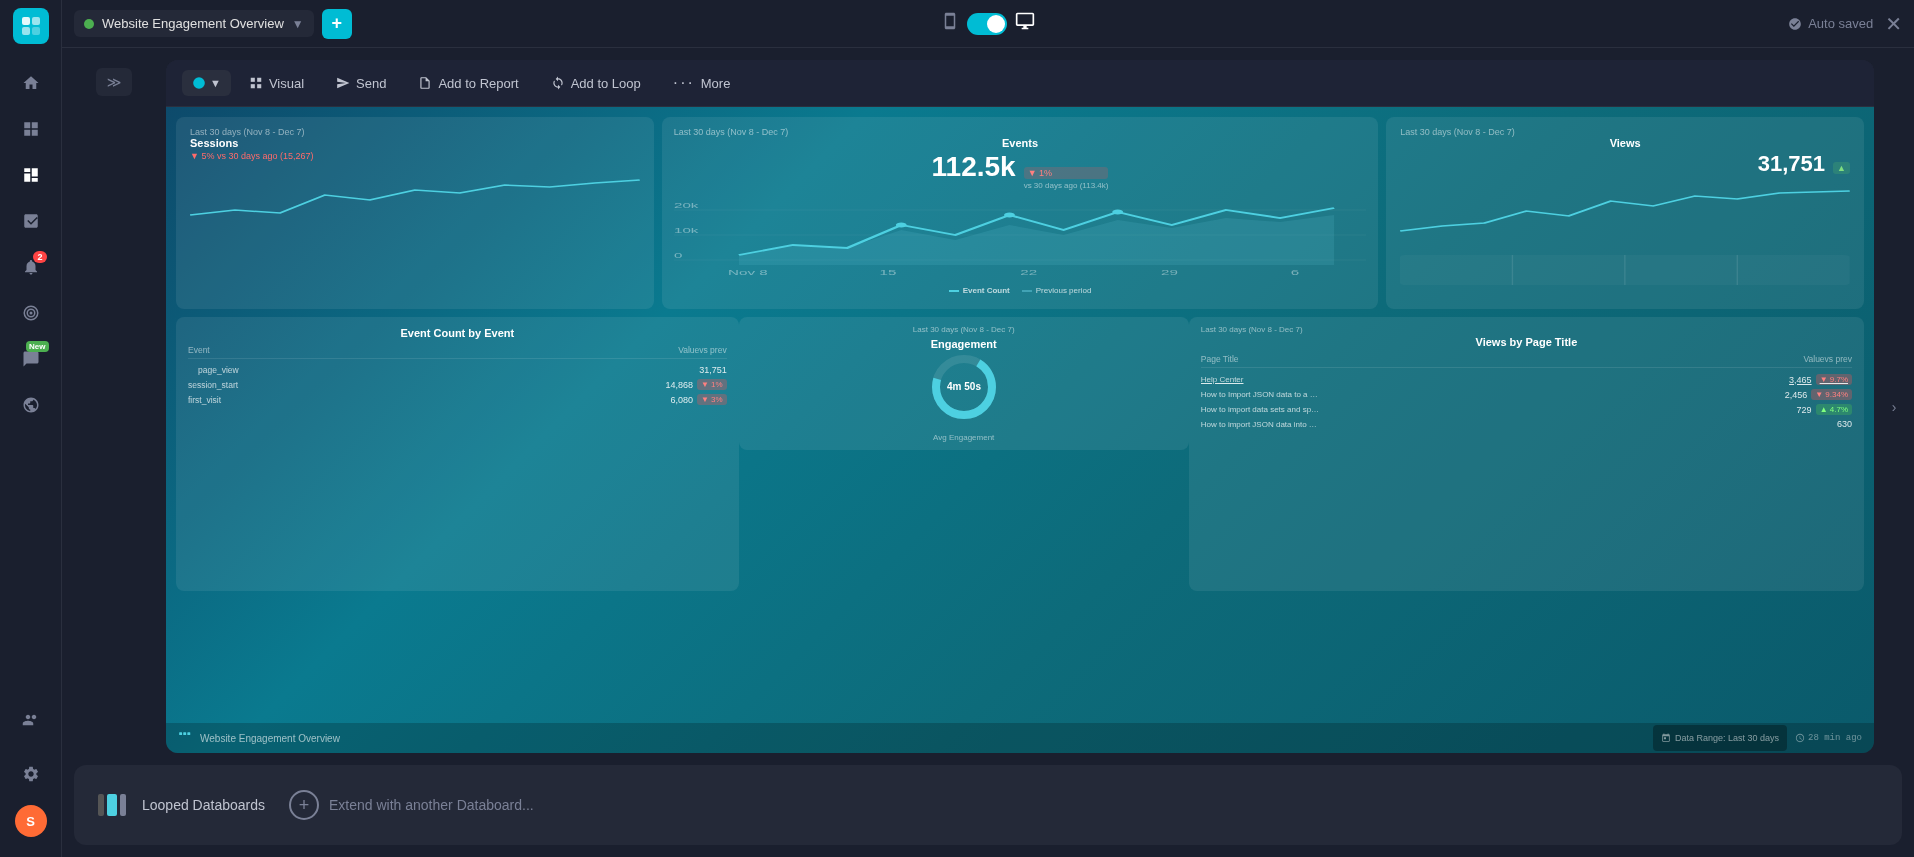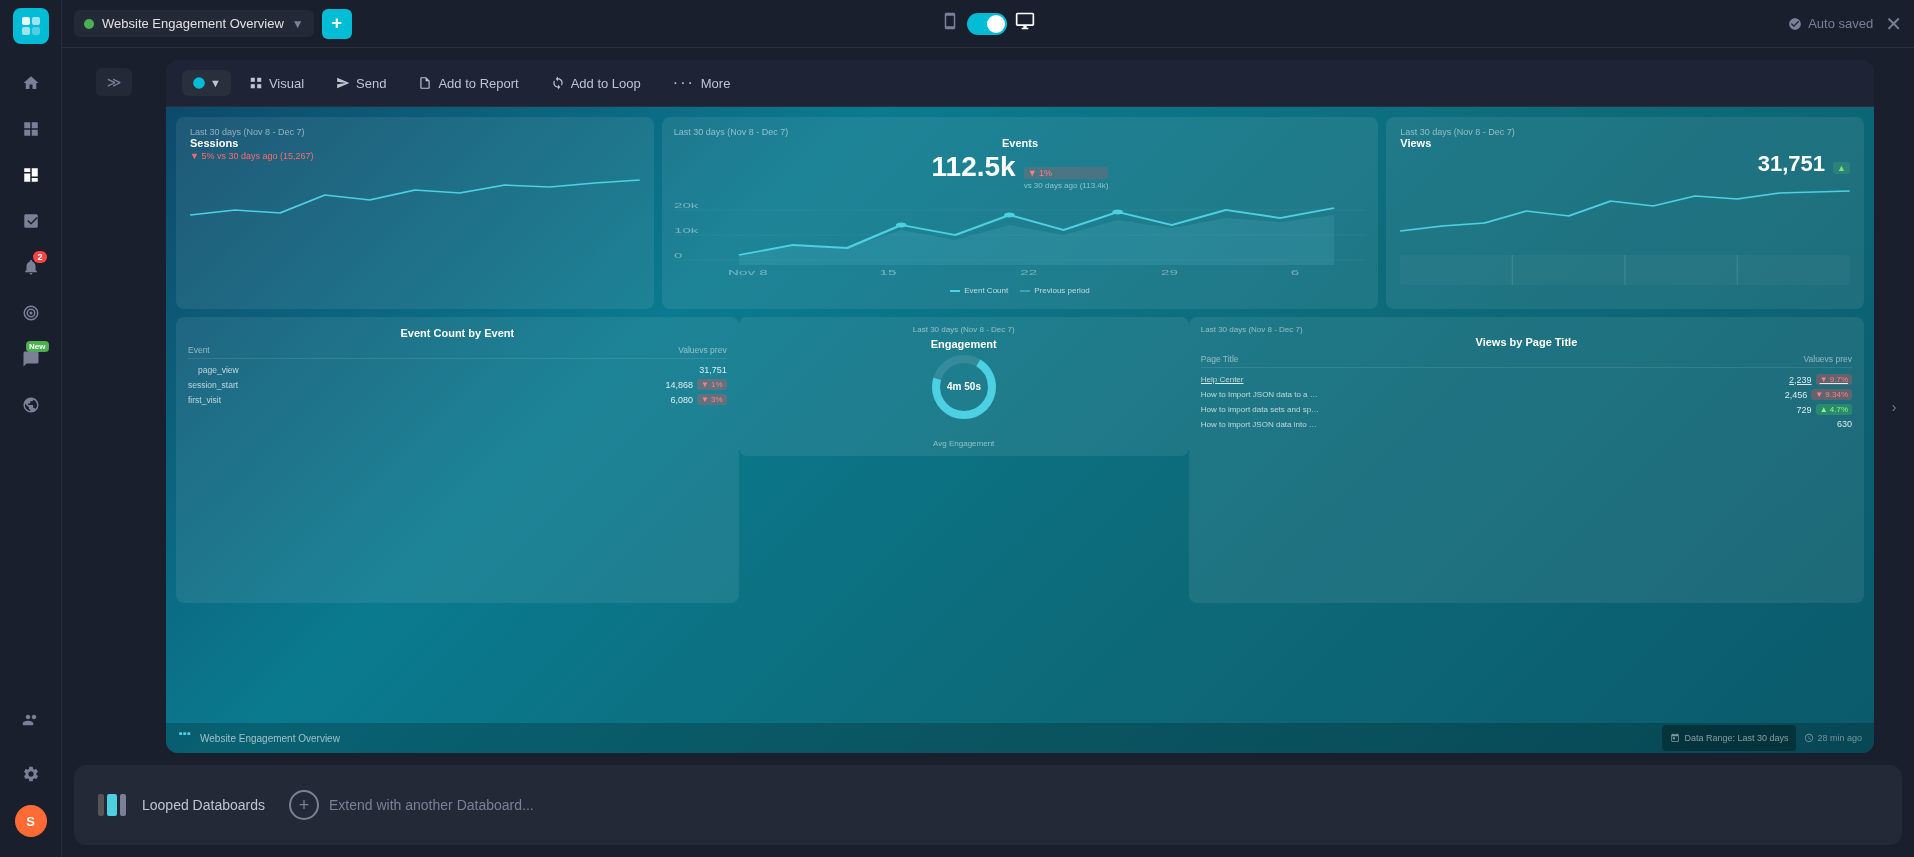--- a/index.html
+++ b/index.html
@@ -614,34 +614,34 @@
                   <circle cx="205" cy="22" r="2.5" fill="#4dd0e1"></circle>
 
                   <text x="25" y="85" font-size="7" fill="rgba(255,255,255,0.4)">Nov 8</text>
                   <text x="95" y="85" font-size="7" fill="rgba(255,255,255,0.4)">15</text>
                   <text x="160" y="85" font-size="7" fill="rgba(255,255,255,0.4)">22</text>
                   <text x="225" y="85" font-size="7" fill="rgba(255,255,255,0.4)">29</text>
                   <text x="285" y="85" font-size="7" fill="rgba(255,255,255,0.4)">6</text>
                 </svg>
                 
                 <div style="display:flex; gap:12px; justify-content:center; margin-top:2px;">
-                  <div style="display:flex; align-items:center; gap:4px; font-size:8px; color:rgba(255,255,255,0.7);">
+                  <div style="display:flex; align-items:center; gap:4px; font-size:8px; color:rgba(255,255,255,0.7);font-weight:bold;">
                     <div style="width:10px;height:2px; background:#4dd0e1;"></div>
                     <span>Event Count</span>
                   </div>
                   <div style="display:flex; align-items:center; gap:4px; font-size:8px; color:rgba(255,255,255,0.7);">
                     <div style="width:10px;height:2px; background:rgba(100,200,220,0.5);"></div>
                     <span>Previous period</span>
                   </div>
                 </div>
               </div>
 
               <div class="stat-card">
                 <div class="stat-period">Last 30 days (Nov 8 - Dec 7)</div>
-                <div class="stat-label" style="font-weight:600; color:white; font-size:11px; text-align:left;">Views</div>
+                <div class="stat-label" style="font-weight:600; color:white; font-size:11px; text-align:center;">Views</div>
                 <div style="display:flex; align-items:baseline; gap:8px; justify-content:flex-end;">
                   <div style="font-size:22px; font-weight:bold; color:#fff;">31,751</div>
                   <div style="font-size:9px; background: rgba(100,200,100,0.2); color:#80dd80; padding:1px 4px; border-radius:3px;">▲</div>
                 </div>
                 <svg class="mini-chart" viewBox="0 0 160 60" preserveAspectRatio="none">
                   <polyline points="0,50 15,45 30,42 45,30 60,35 75,20 90,25 105,15 120,18 135,12 160,10" fill="none" stroke="#4dd0e1" stroke-width="1.5"></polyline>
                 </svg>
                 
                 <svg width="100%" height="50" viewBox="0 0 160 50" preserveAspectRatio="none">
                   <rect x="0" y="10" width="160" height="30" fill="rgba(255,255,255,0.03)" rx="2"></rect>
@@ -681,35 +681,35 @@
               <div style="display:grid; grid-template-rows: 1fr 1fr; gap:8px;">
                 <div class="engagement-card">
                   <div class="stat-period" style="font-size:8px; margin-bottom:4px; text-align:center;">Last 30 days (Nov 8 - Dec 7)</div>
                   <div class="events-title">Engagement</div>
 
                   <svg width="70" height="70" viewBox="0 0 70 70">
                     <circle cx="35" cy="35" r="28" fill="none" stroke="rgba(255,255,255,0.1)" stroke-width="8"></circle>
                     <circle cx="35" cy="35" r="28" fill="none" stroke="#4dd0e1" stroke-width="8" stroke-dasharray="125 50" stroke-dashoffset="-15" transform="rotate(-90 35 35)"></circle>
                     <text x="35" y="38" text-anchor="middle" font-size="10" font-weight="bold" fill="white">4m 50s</text>
                   </svg>
-                  <div style="font-size:8px; color:rgba(255,255,255,0.5); text-align:center; margin-top:17px;">Avg Engagement</div>
+                  <div style="font-size:8px; color:rgba(255,255,255,0.5); text-align:center; margin-top:11px;">Avg Engagement</div>
                 </div>
               </div>
 
               <div class="views-card">
                 <div class="stat-period" style="font-size:8px; margin-bottom:2px;">Last 30 days (Nov 8 - Dec 7)</div>
                 <div class="table-title">Views by Page Title</div>
                 <div class="table-header" style="grid-template-columns: 1fr auto auto;">
                   <span>Page Title</span>
                   <span>Value</span>
                   <span>vs prev</span>
                 </div>
                 <div class="table-row-item" style="grid-template-columns: 1fr auto auto; text-decoration: underline;">
                   <span style="font-size:8px; color:rgba(255,255,255,0.7); overflow:hidden; text-overflow:ellipsis; white-space:nowrap; max-width:120px;">Help Center</span>
-                  <span style="font-size:9px; min-width:35px; text-align:right;">2,239</span>
+                  <span style="font-size:9px; min-width:35px; text-align:right;">3,465</span>
                   <span class="change-badge neg">▼ 9.7%</span>
                 </div>
                 <div class="table-row-item" style="grid-template-columns: 1fr auto auto;">
                   <span style="font-size:8px; color:rgba(255,255,255,0.7); overflow:hidden; text-overflow:ellipsis; white-space:nowrap; max-width:120px;">How to Import JSON data to a Google Sheet</span>
                   <span style="font-size:9px; min-width:35px; text-align:right;">2,456</span>
                   <span class="change-badge neg">▼ 9.34%</span>
                 </div>
                 <div class="table-row-item" style="grid-template-columns: 1fr auto auto;">
                   <span style="font-size:8px; color:rgba(255,255,255,0.7); overflow:hidden; text-overflow:ellipsis; white-space:nowrap; max-width:120px;">How to import data sets and spreadsheets to a Google Sheet</span>
                   <span style="font-size:9px; min-width:35px; text-align:right;">729</span>
@@ -731,21 +731,21 @@
                 <rect x="16" y="2" width="5" height="5" rx="1"></rect>
               </svg>
             <span style="font-size:10px; color:rgba(255,255,255,0.6);">Website Engagement Overview</span>
             <div style="margin-left:auto; display:flex; align-items:center; gap:8px;">
               <div style="background:rgba(0,0,0,0.3); border-radius:4px; padding:8px 8px; font-size:9px; color:rgba(255,255,255,0.5); display:flex; align-items:center; gap:4px;">
                 <svg width="10" height="10" viewBox="0 0 24 24" fill="currentColor">
                     <path d="M19 3h-1V1h-2v2H8V1H6v2H5c-1.1 0-2 .9-2 2v14c0 1.1.9 2 2 2h14c1.1 0 2-.9 2-2V5c0-1.1-.9-2-2-2zm0 16H5V8h14v11zM7 10h5v5H7z"></path>
                   </svg>
                 <span>Data Range: Last 30 days</span>
               </div>
-              <div style="font-size:9px; color:rgba(255,255,255,0.4); display:flex; align-items:center; gap:3px;">
+              <div style="font-size:9px; color:rgba(255,255,255,0.4); display:flex; align-items:center; gap:3px;font-family:Liberation Mono, monospace;">
                 <svg width="10" height="10" viewBox="0 0 24 24" fill="currentColor">
                     <path d="M12 2C6.48 2 2 6.48 2 12s4.48 10 10 10 10-4.48 10-10S17.52 2 12 2zm0 18c-4.42 0-8-3.58-8-8s3.58-8 8-8 8 3.58 8 8-3.58 8-8 8zm.5-13H11v6l5.25 3.15.75-1.23-4.5-2.67V7z"></path>
                   </svg>
                 <span>28 min ago</span>
               </div>
             </div>
           </div>
         </div>
       </div>
 

